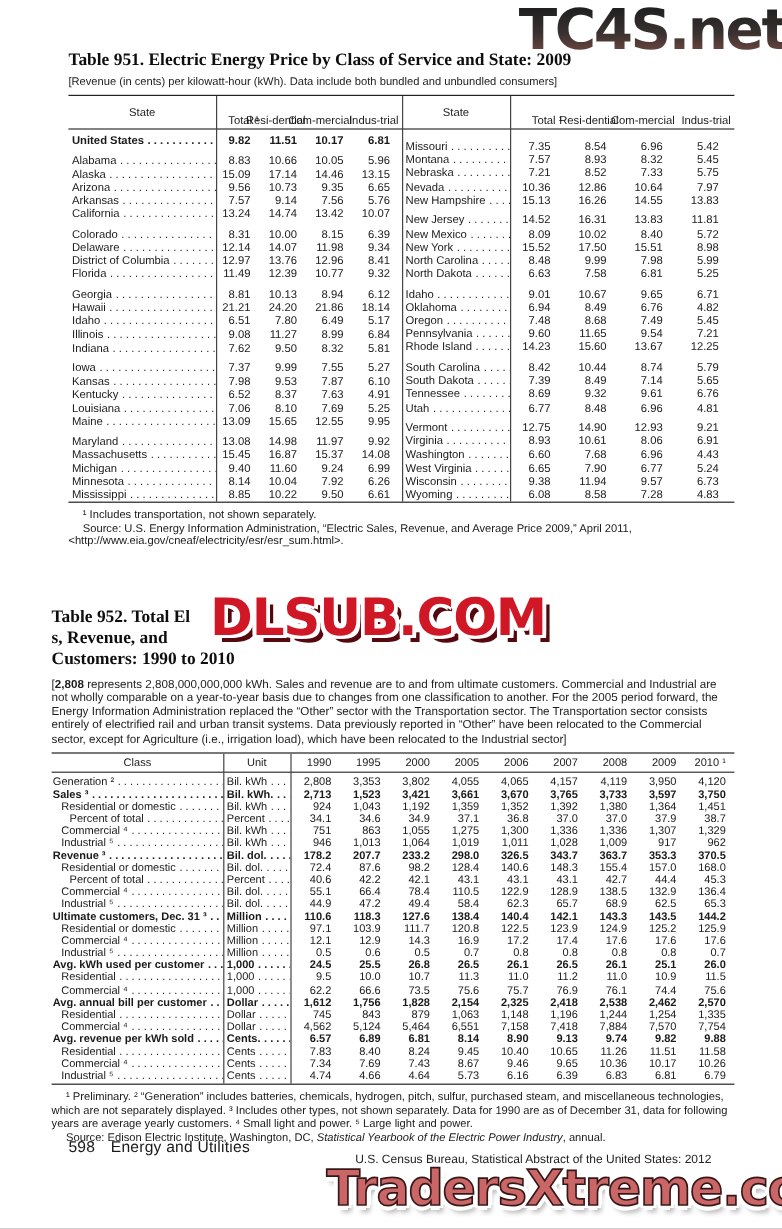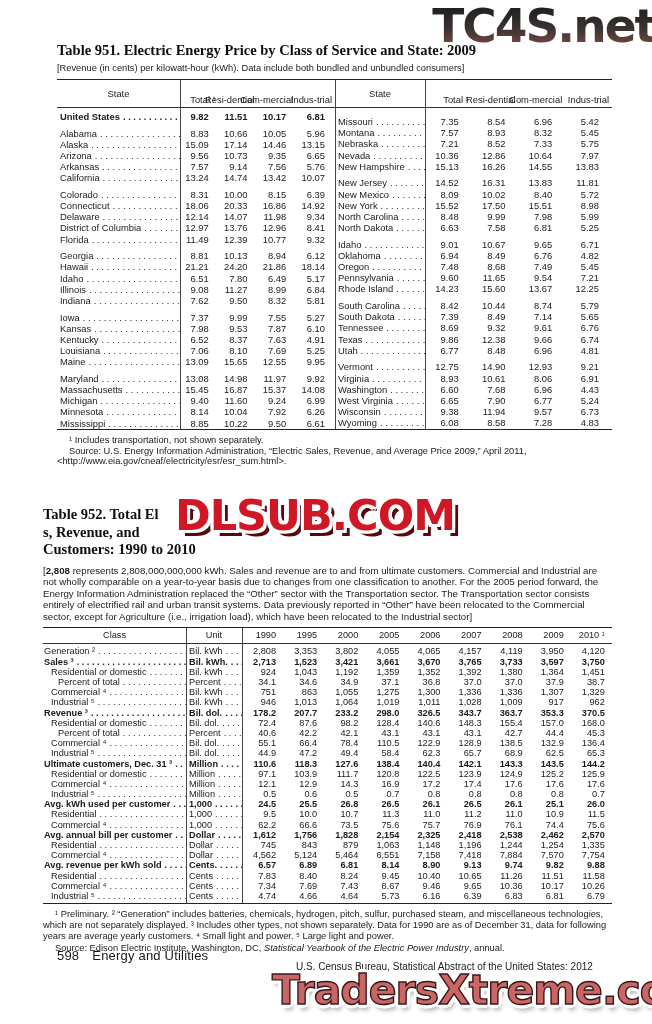--- a/index.html
+++ b/index.html
@@ -214,30 +214,20 @@
                 <span>Colorado</span>
                 <span class="dots"></span>
               </div>
               <div class="num" style="width: 38.75px; padding-right: 10px;">8.31</div>
               <div class="num" style="width: 38.75px; padding-right: 10px;">10.00</div>
               <div class="num" style="width: 38.75px; padding-right: 10px;">8.15</div>
               <div class="num" style="width: 38.75px; padding-right: 10px;">6.39</div>
             </div>
             <div class="r951">
               <div class="state" style="width: 123px;">
-                <span>Connecticut</span>
-                <span class="dots"></span>
-              </div>
-              <div class="num" style="width: 38.75px; padding-right: 10px;">18.06</div>
-              <div class="num" style="width: 38.75px; padding-right: 10px;">20.33</div>
-              <div class="num" style="width: 38.75px; padding-right: 10px;">16.86</div>
-              <div class="num" style="width: 38.75px; padding-right: 10px;">14.92</div>
-            </div>
-            <div class="r951">
-              <div class="state" style="width: 123px;">
                 <span>Delaware</span>
                 <span class="dots"></span>
               </div>
               <div class="num" style="width: 38.75px; padding-right: 10px;">12.14</div>
               <div class="num" style="width: 38.75px; padding-right: 10px;">14.07</div>
               <div class="num" style="width: 38.75px; padding-right: 10px;">11.98</div>
               <div class="num" style="width: 38.75px; padding-right: 10px;">9.34</div>
             </div>
             <div class="r951">
               <div class="state" style="width: 123px;">
@@ -590,30 +580,20 @@
             </div>
             <div class="r951">
               <div class="state" style="width: 90px;">
                 <span>Tennessee</span>
                 <span class="dots"></span>
               </div>
               <div class="num" style="width: 46.75px; padding-right: 13px;">8.69</div>
               <div class="num" style="width: 46.75px; padding-right: 13px;">9.32</div>
               <div class="num" style="width: 46.75px; padding-right: 13px;">9.61</div>
               <div class="num" style="width: 46.75px; padding-right: 13px;">6.76</div>
-            </div>
-            <div class="r951">
-              <div class="state" style="width: 90px;">
-                <span>Texas</span>
-                <span class="dots"></span>
-              </div>
-              <div class="num" style="width: 46.75px; padding-right: 13px;">9.86</div>
-              <div class="num" style="width: 46.75px; padding-right: 13px;">12.38</div>
-              <div class="num" style="width: 46.75px; padding-right: 13px;">9.66</div>
-              <div class="num" style="width: 46.75px; padding-right: 13px;">6.74</div>
             </div>
             <div class="r951">
               <div class="state" style="width: 90px;">
                 <span>Utah</span>
                 <span class="dots"></span>
               </div>
               <div class="num" style="width: 46.75px; padding-right: 13px;">6.77</div>
               <div class="num" style="width: 46.75px; padding-right: 13px;">8.48</div>
               <div class="num" style="width: 46.75px; padding-right: 13px;">6.96</div>
               <div class="num" style="width: 46.75px; padding-right: 13px;">4.81</div>

